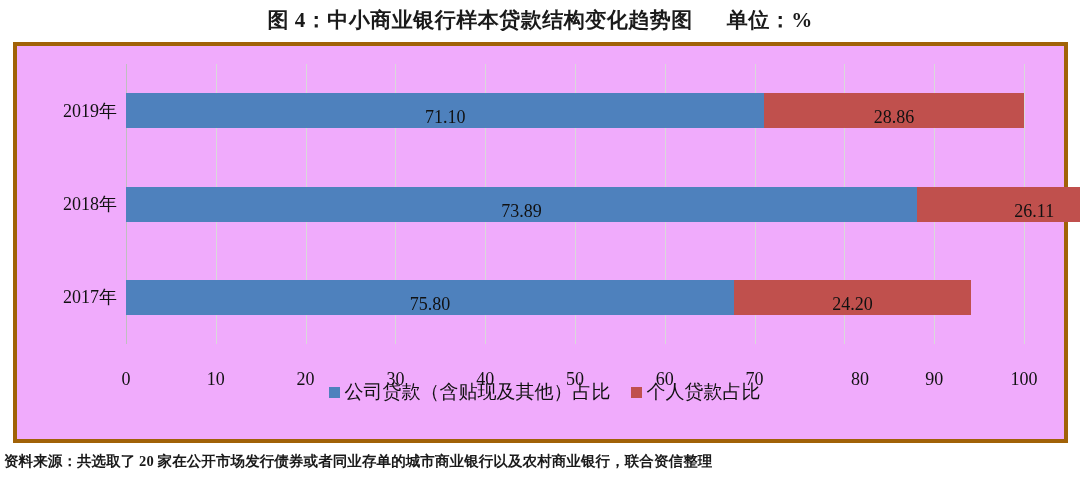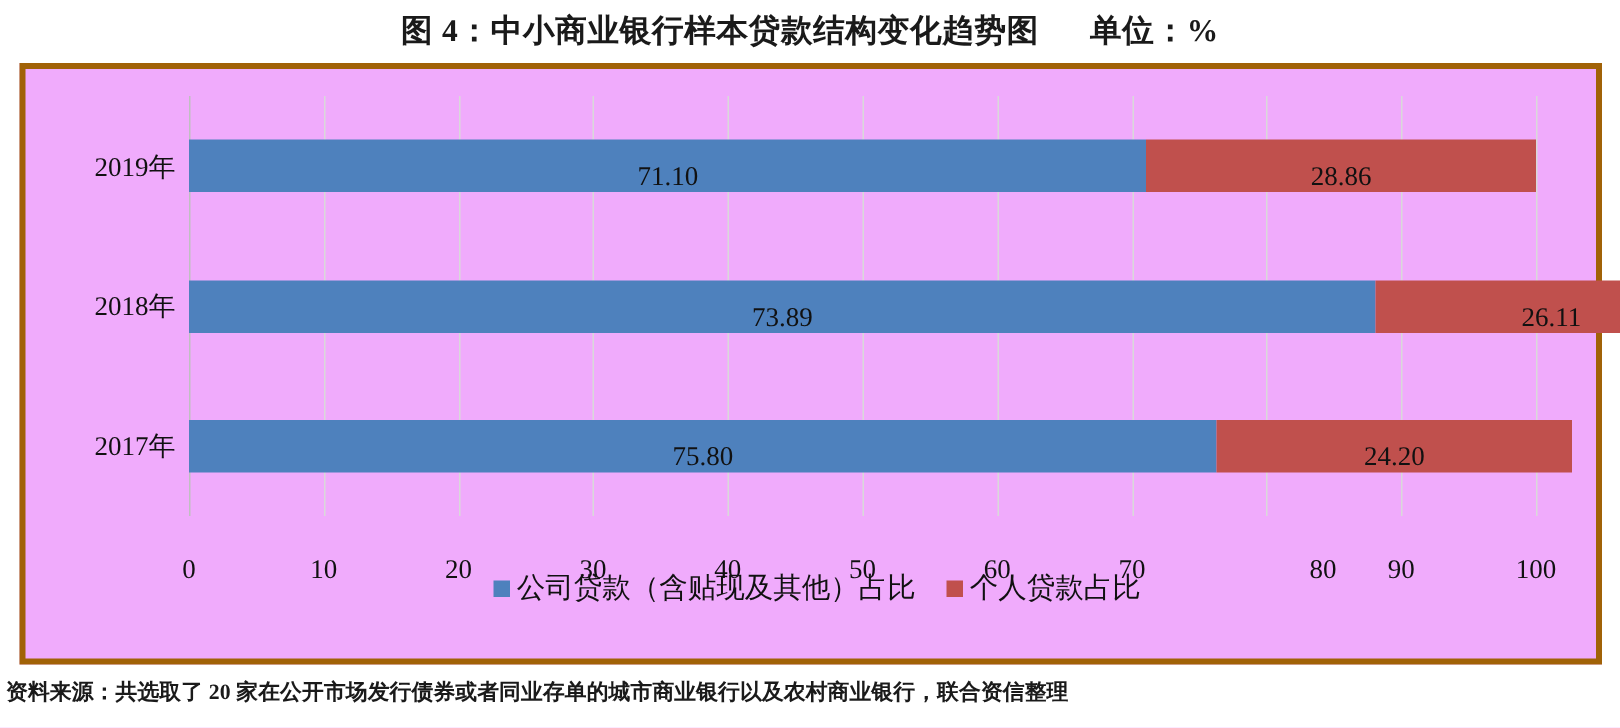--- a/index.html
+++ b/index.html
@@ -185,21 +185,21 @@
       <div class="tick-label" style="left: 269.4px;">30</div>
       <div class="gridline" style="left: 359.2px;"></div>
       <div class="tick-label" style="left: 359.2px;">40</div>
       <div class="gridline" style="left: 449px;"></div>
       <div class="tick-label" style="left: 449px;">50</div>
       <div class="gridline" style="left: 538.8px;"></div>
       <div class="tick-label" style="left: 538.8px;">60</div>
       <div class="gridline" style="left: 628.6px;"></div>
       <div class="tick-label" style="left: 628.6px;">70</div>
       <div class="gridline" style="left: 718.4px;"></div>
-      <div class="tick-label" style="left: 756px;">80</div>
+      <div class="tick-label" style="left: 734px;">80</div>
       <div class="gridline" style="left: 808.2px;"></div>
       <div class="tick-label" style="left: 808.2px;">90</div>
       <div class="gridline" style="left: 898px;"></div>
       <div class="tick-label" style="left: 898px;">100</div>
       <div class="bar-row" style="top: 29.1667px; height: 35px;">
         <div class="seg" style="background: rgb(78, 129, 189); width: 638.478px;">
           <span>71.10</span>
         </div>
         <div class="seg" style="background: rgb(192, 80, 77); width: 259.163px;">
           <span>28.86</span>
@@ -207,21 +207,21 @@
       </div>
       <div class="bar-row" style="top: 122.5px; height: 35px;">
         <div class="seg" style="background: rgb(78, 129, 189); width: 791px;">
           <span>73.89</span>
         </div>
         <div class="seg" style="background: rgb(192, 80, 77); width: 234.468px;">
           <span>26.11</span>
         </div>
       </div>
       <div class="bar-row" style="top: 215.833px; height: 35px;">
-        <div class="seg" style="background: rgb(78, 129, 189); width: 685px;">
+        <div class="seg" style="background: rgb(78, 129, 189); width: 608px;">
           <span>75.80</span>
         </div>
         <div class="seg" style="background: rgb(192, 80, 77); width: 237px;">
           <span>24.20</span>
         </div>
       </div>
     </div>
 
   <div class="legend">
       <div class="legend-item">

